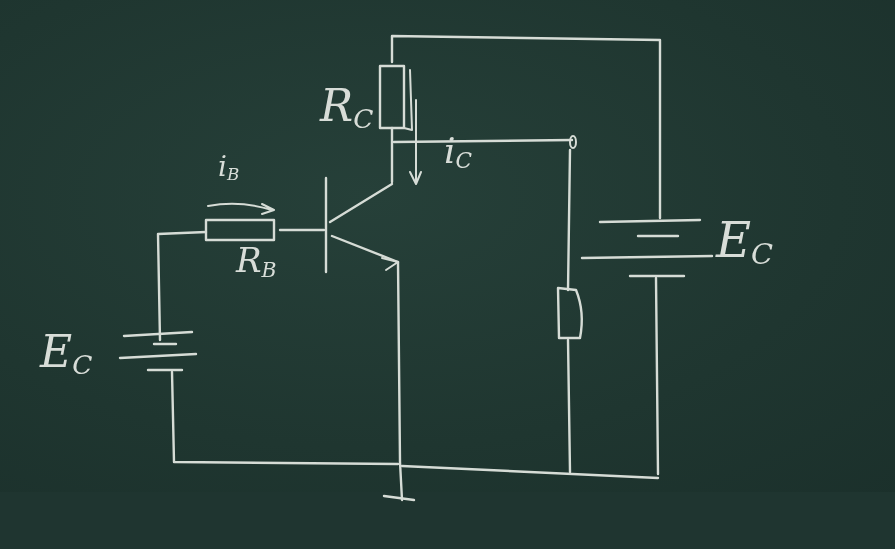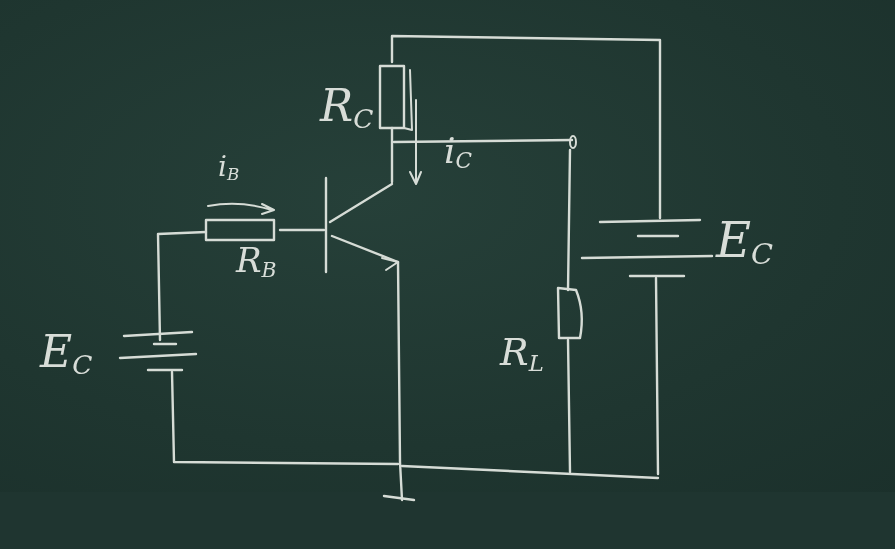--- a/index.html
+++ b/index.html
@@ -52,16 +52,15 @@
     <path class="w" d="M402 466 L658 478"></path>
 
     <path class="w" d="M600 222 L700 220 M638 236 L678 236 M582 258 L712 256 M630 276 L684 276"></path>
     <path class="w" d="M656 278 L658 474"></path>
   </svg>
 
   <div class="lbl" style="left:320px; top:80px; font-size:44px;"><span>R</span><span class="sub">C</span></div>
   <div class="lbl" style="left:444px; top:130px; font-size:36px;font-style:italic;"><span>i</span><span class="sub">C</span></div>
   <div class="lbl" style="left:218px; top:150px; font-size:28px;"><span>i</span><span class="sub">B</span></div>
   <div class="lbl" style="left:236px; top:240px; font-size:34px;"><span>R</span><span class="sub">B</span></div>
-  <div class="lbl" style="left:500px; top:330px; font-size:38px;"><span>R</span><span class="sub">L</span></div>
   <div class="lbl" style="left:40px; top:326px; font-size:44px;"><span>E</span><span class="sub">C</span></div>
   <div class="lbl" style="left:716px; top:212px; font-size:48px;"><span>E</span><span class="sub">C</span></div>
 </div>
 
 </body></html>

